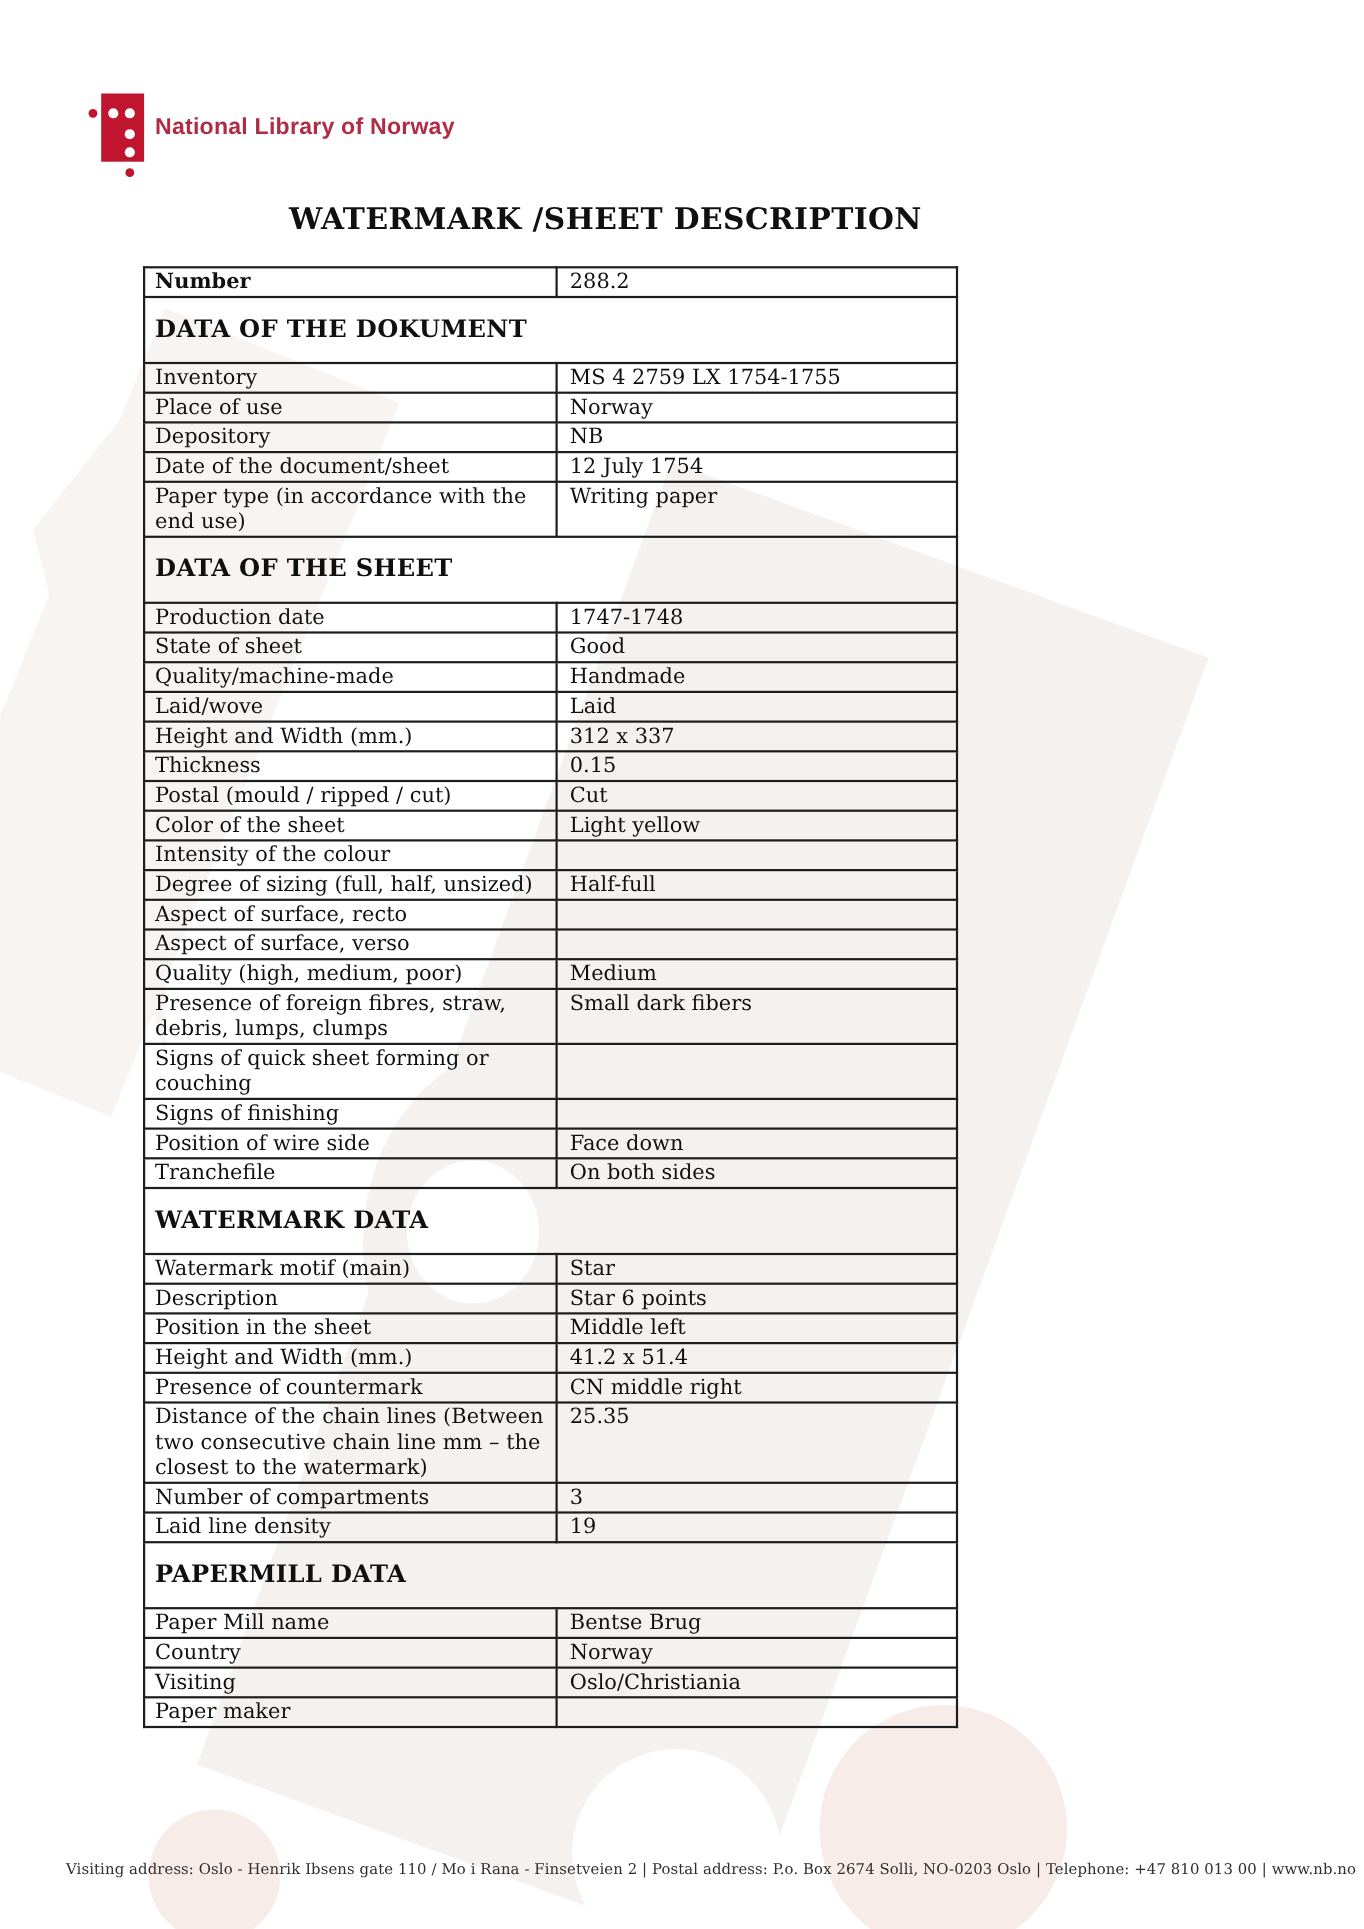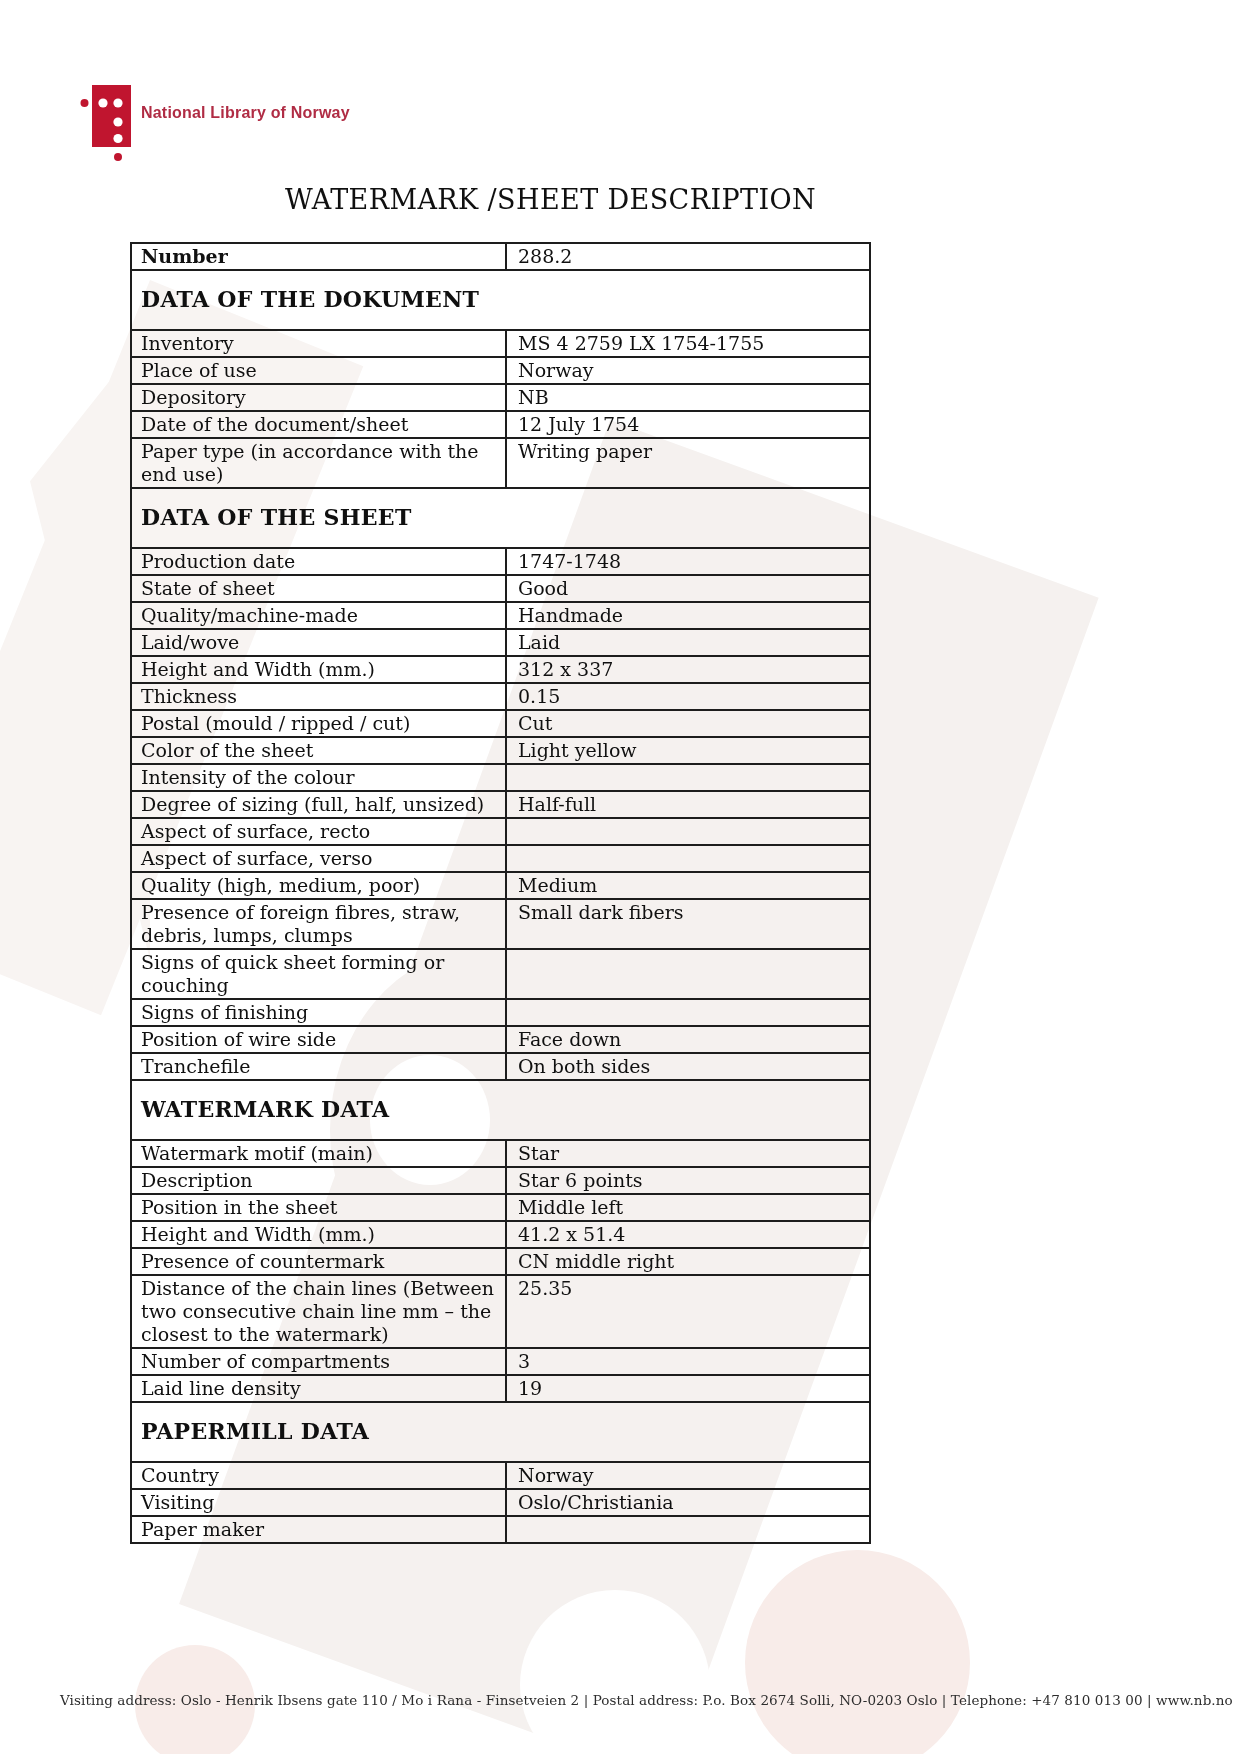--- a/index.html
+++ b/index.html
@@ -40,27 +40,27 @@
   .wm .hole1{position:absolute;left:370px;top:1055px;width:120px;height:130px;border-radius:50%;background:#ffffff;}
   .wm .hole2{position:absolute;left:520px;top:1590px;width:190px;height:190px;border-radius:50%;background:#ffffff;}
   .wm .pink1{position:absolute;left:135px;top:1645px;width:120px;height:120px;border-radius:50%;background:var(--wm-pink);}
   .wm .pink2{position:absolute;left:745px;top:1550px;width:225px;height:225px;border-radius:50%;background:var(--wm-pink);}
   
   .brand{position:absolute;left:74px;top:70px;z-index:2;}
   .brand svg{display:block;}
   .wordmark{
     position:absolute;left:141px;top:104px;z-index:2;
     font-family:"Liberation Sans","DejaVu Sans",sans-serif;
-    font-size:16px;font-weight:700;color:var(--brand-text);letter-spacing:.2px;
+    font-size:21px;font-weight:700;color:var(--brand-text);letter-spacing:.2px;
     white-space:nowrap;
   }
   
   .page-title{
     position:absolute;left:130px;top:184px;width:841px;z-index:2;
-    text-align:center;font-size:27px;font-weight:400;letter-spacing:.4px;
+    text-align:center;font-size:27px;font-weight:700;letter-spacing:.4px;
     white-space:nowrap;
   }
   
   table.desc{
     position:absolute;left:130px;top:242px;width:741px;z-index:1;
     border-collapse:collapse;background:transparent;table-layout:fixed;
   }
   table.desc td{
     border:2px solid var(--border);
     font-size:19px;line-height:23px;vertical-align:top;
@@ -246,20 +246,24 @@
         <td class="value">3</td>
       </tr>
       <tr>
         <td class="label">Laid line density</td>
         <td class="value">19</td>
       </tr>
       <tr>
         <td colspan="2" class="heading">PAPERMILL DATA</td>
       </tr>
       <tr>
+        <td class="label">Paper Mill name</td>
+        <td class="value">Bentse Brug</td>
+      </tr>
+      <tr>
         <td class="label">Country</td>
         <td class="value">Norway</td>
       </tr>
       <tr>
         <td class="label">Visiting</td>
         <td class="value">Oslo/Christiania</td>
       </tr>
       <tr>
         <td class="label">Paper maker</td>
         <td class="value"></td>

